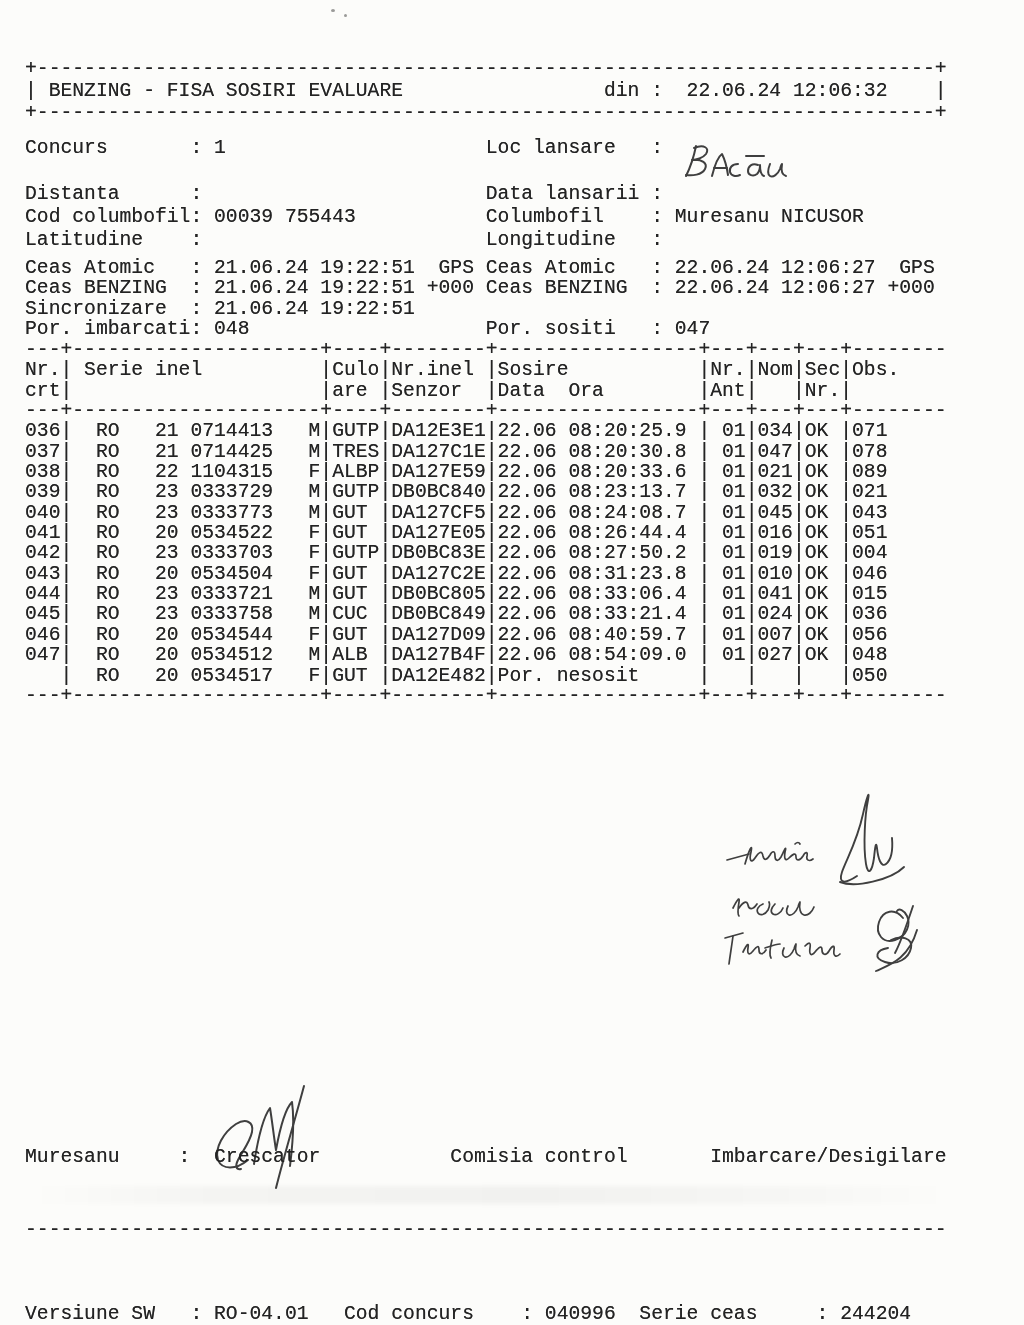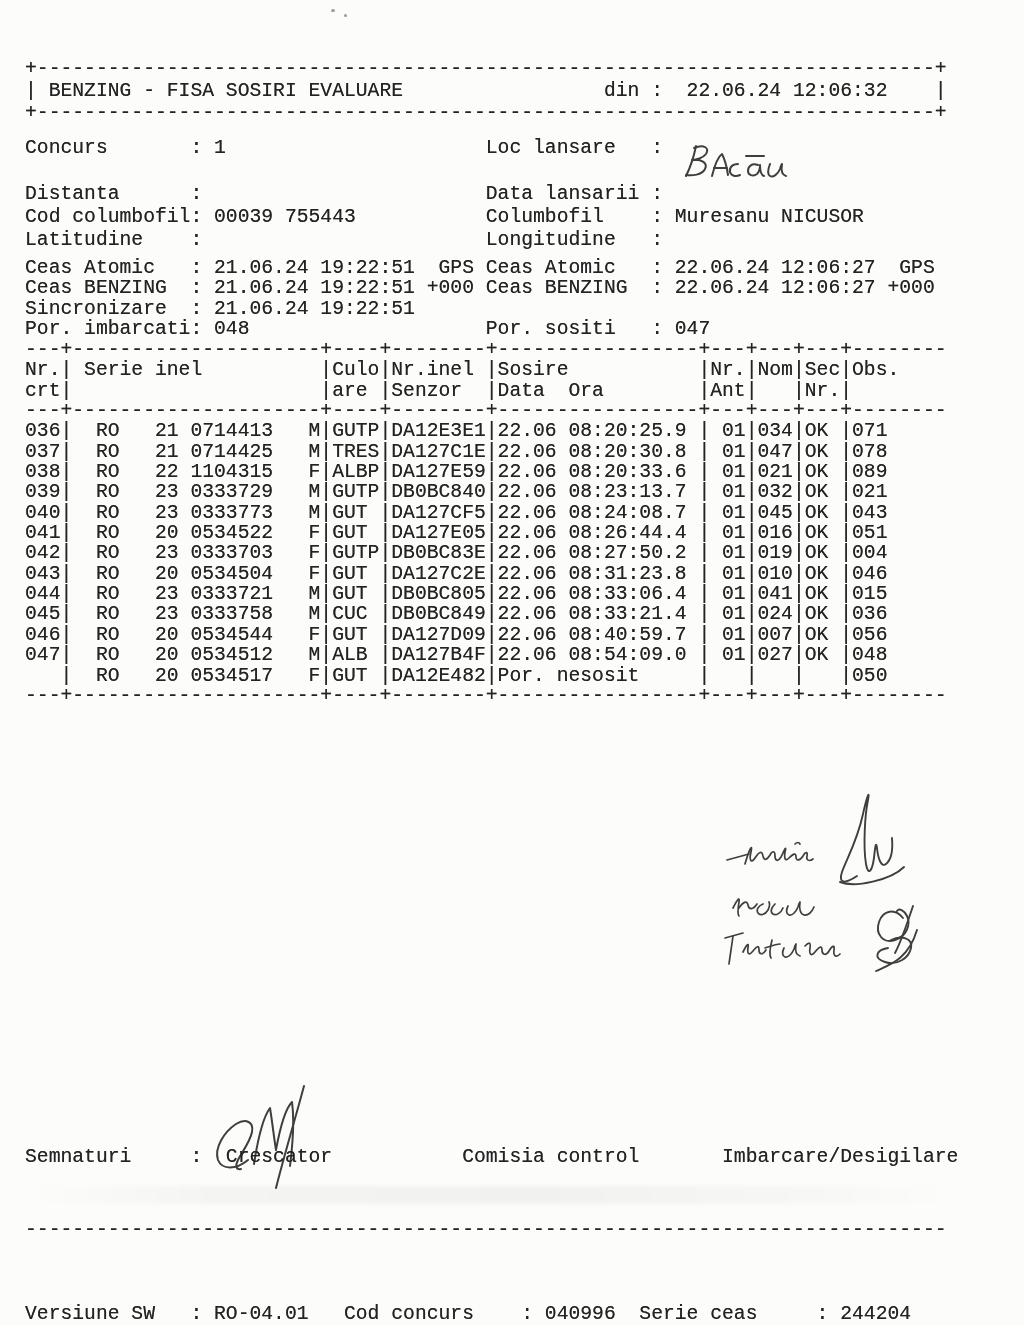--- a/index.html
+++ b/index.html
@@ -117,21 +117,21 @@
   </svg>
 
   <svg class="hand" width="145" height="115" viewBox="0 0 145 115" style="position:absolute;left:196px;top:1076px;">
     <g>
       <path stroke-width="2" d="M52 84 C40 94 26 94 22 84 C18 72 28 56 40 48 C50 42 58 46 56 56 C54 66 46 76 42 84 C39 90 40 94 45 93"></path>
       <path stroke-width="2" d="M58 88 C62 62 68 40 74 32 C76 44 78 62 80 74 C84 52 90 32 96 26 C98 40 97 66 94 90"></path>
       <path stroke-width="2" d="M108 10 C100 40 88 80 80 112"></path>
     </g>
   </svg>
 
-  <pre class="mono lh20" style="left:25px;top:1146px;">Semnaturi     :  Crescator           Comisia control       Imbarcare/Desigilare</pre>
+  <pre class="mono lh20" style="left:25px;top:1146px;">Muresanu     :  Crescator           Comisia control       Imbarcare/Desigilare</pre>
 
   <div class="smear"></div>
 
   <pre class="mono lh20" style="left:25px;top:1219px;">------------------------------------------------------------------------------</pre>
 
   <pre class="mono lh205" style="left:25px;top:1304px;">Versiune SW   : RO-04.01   Cod concurs    : 040996  Serie ceas     : 244204
 Antena Club   : BENZING 48903667 SW-4.6 HW-8.0     Autorizare      : 90001FA7
 Ant.: 01:38808228-1
               ====&gt;  B E N Z I N G   E x p r e s s   G 2  &lt;====</pre>
 

